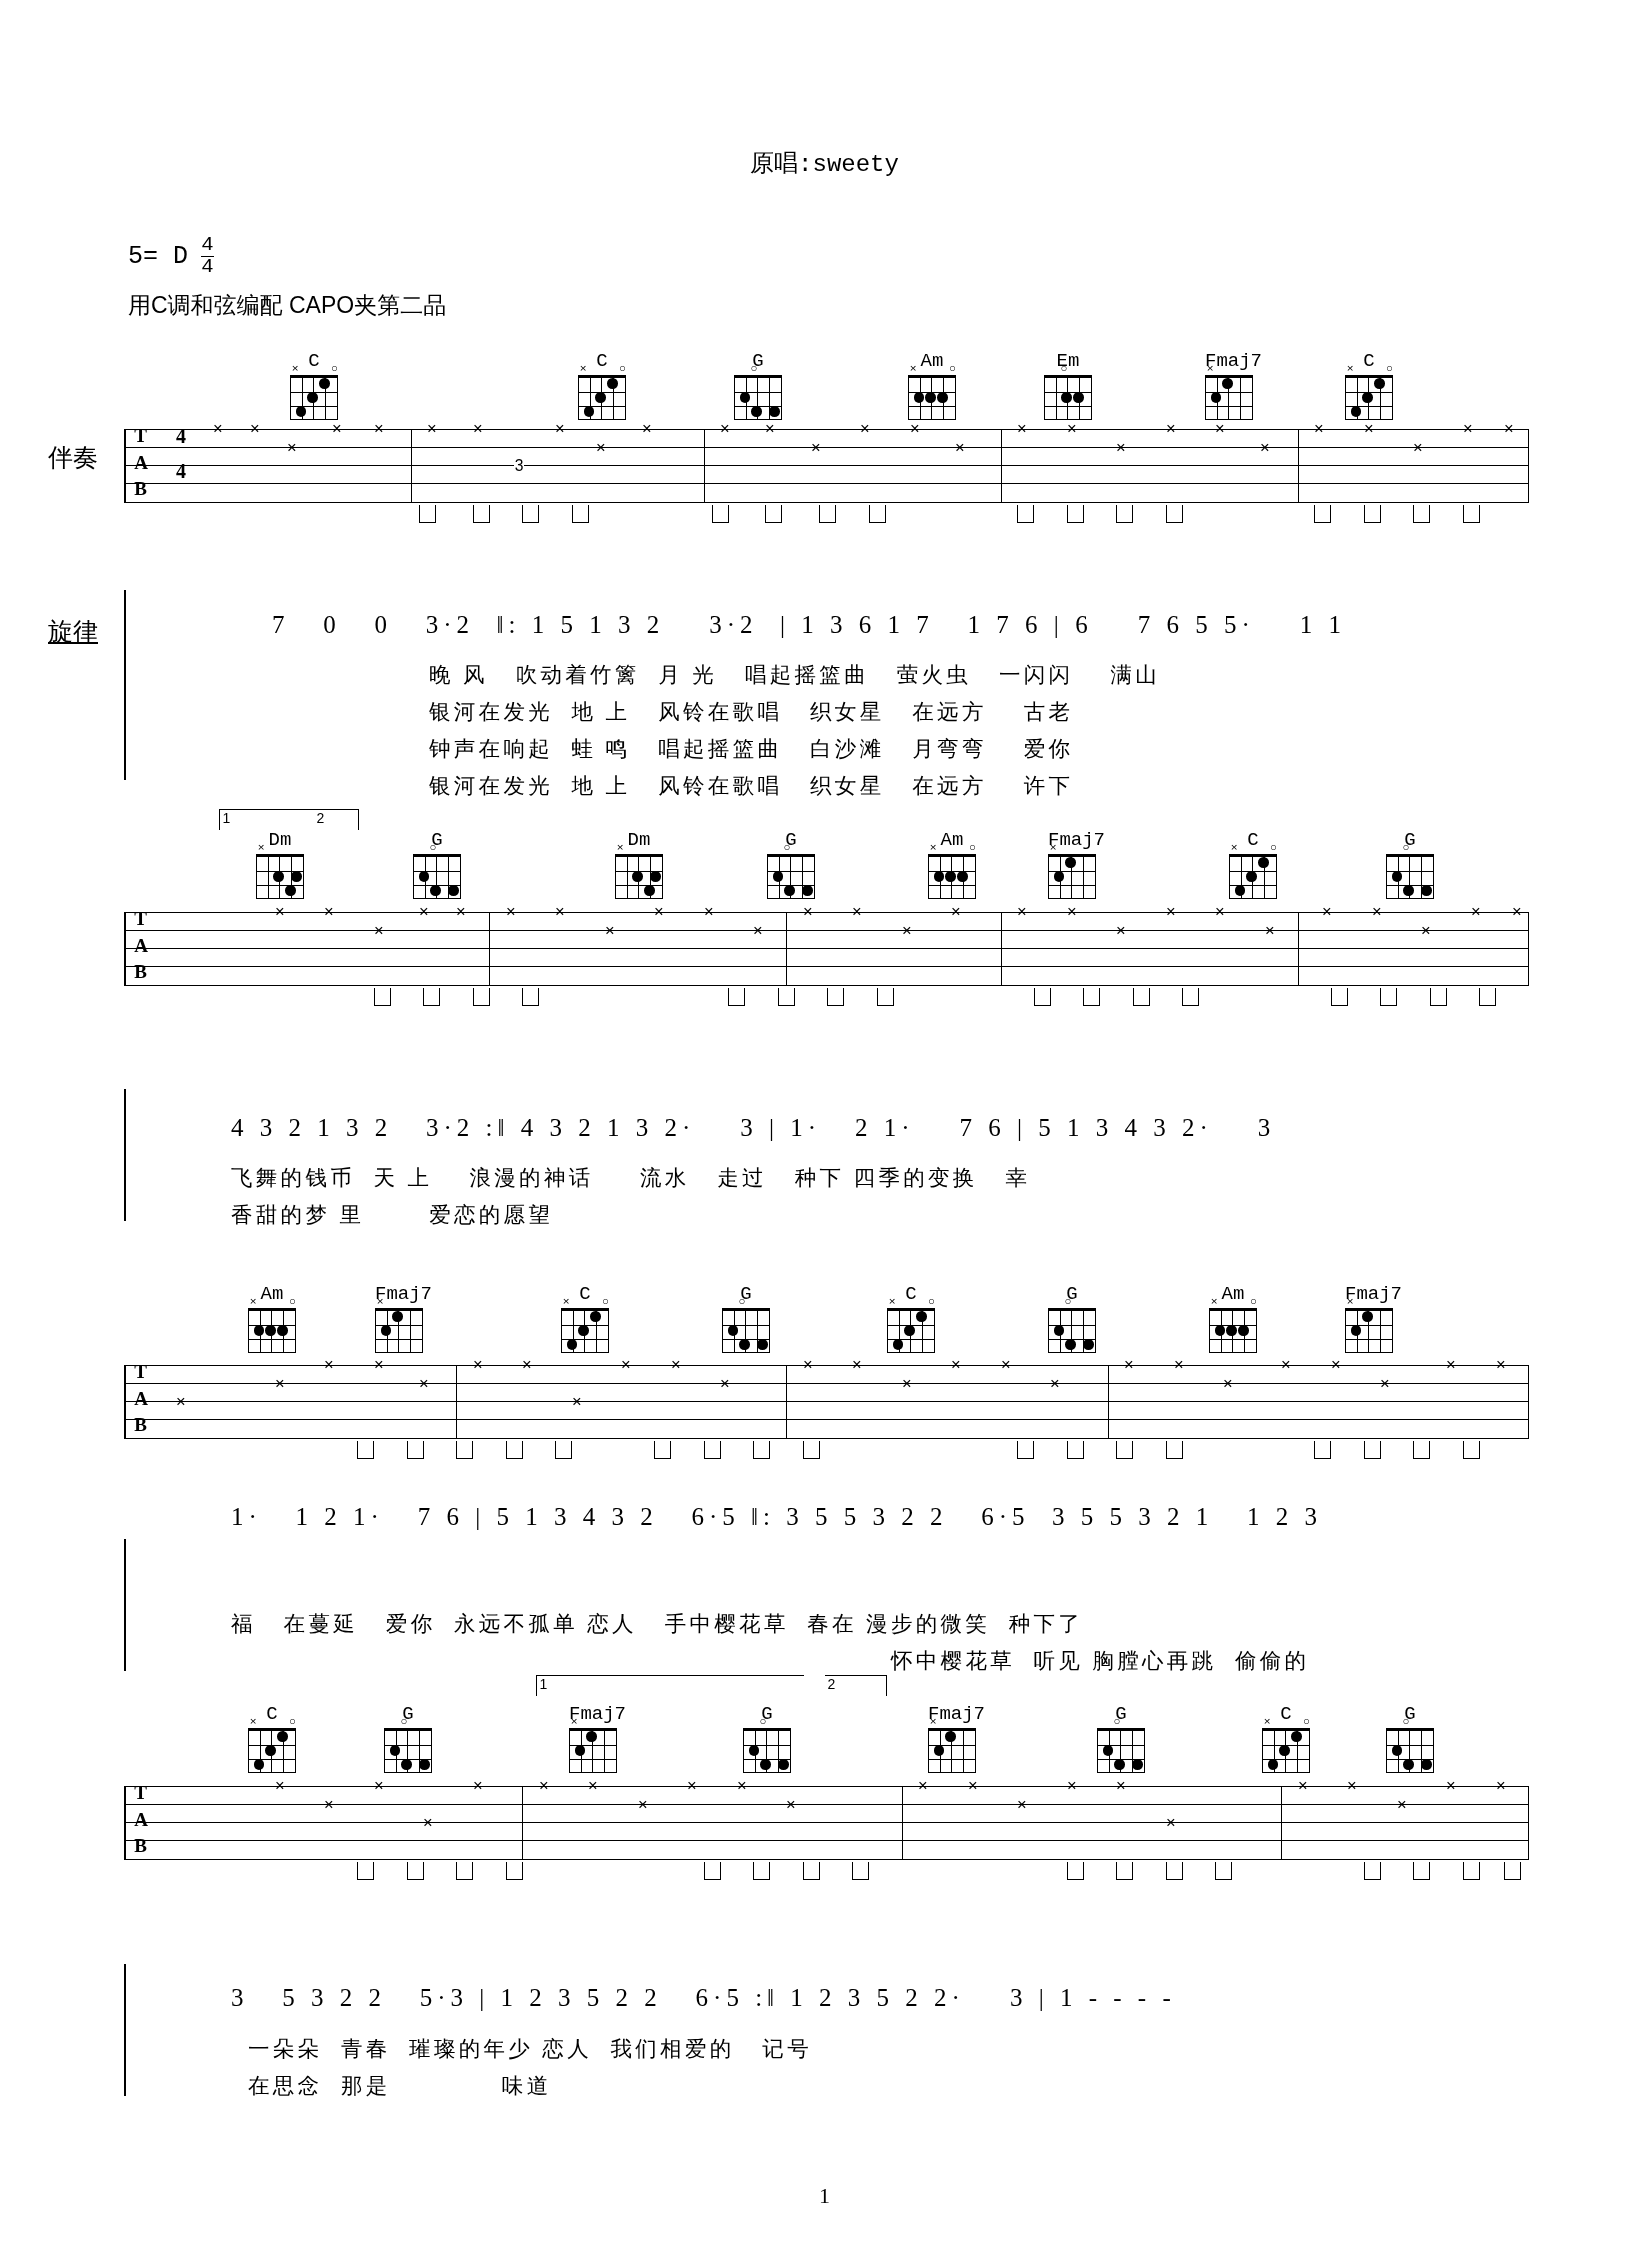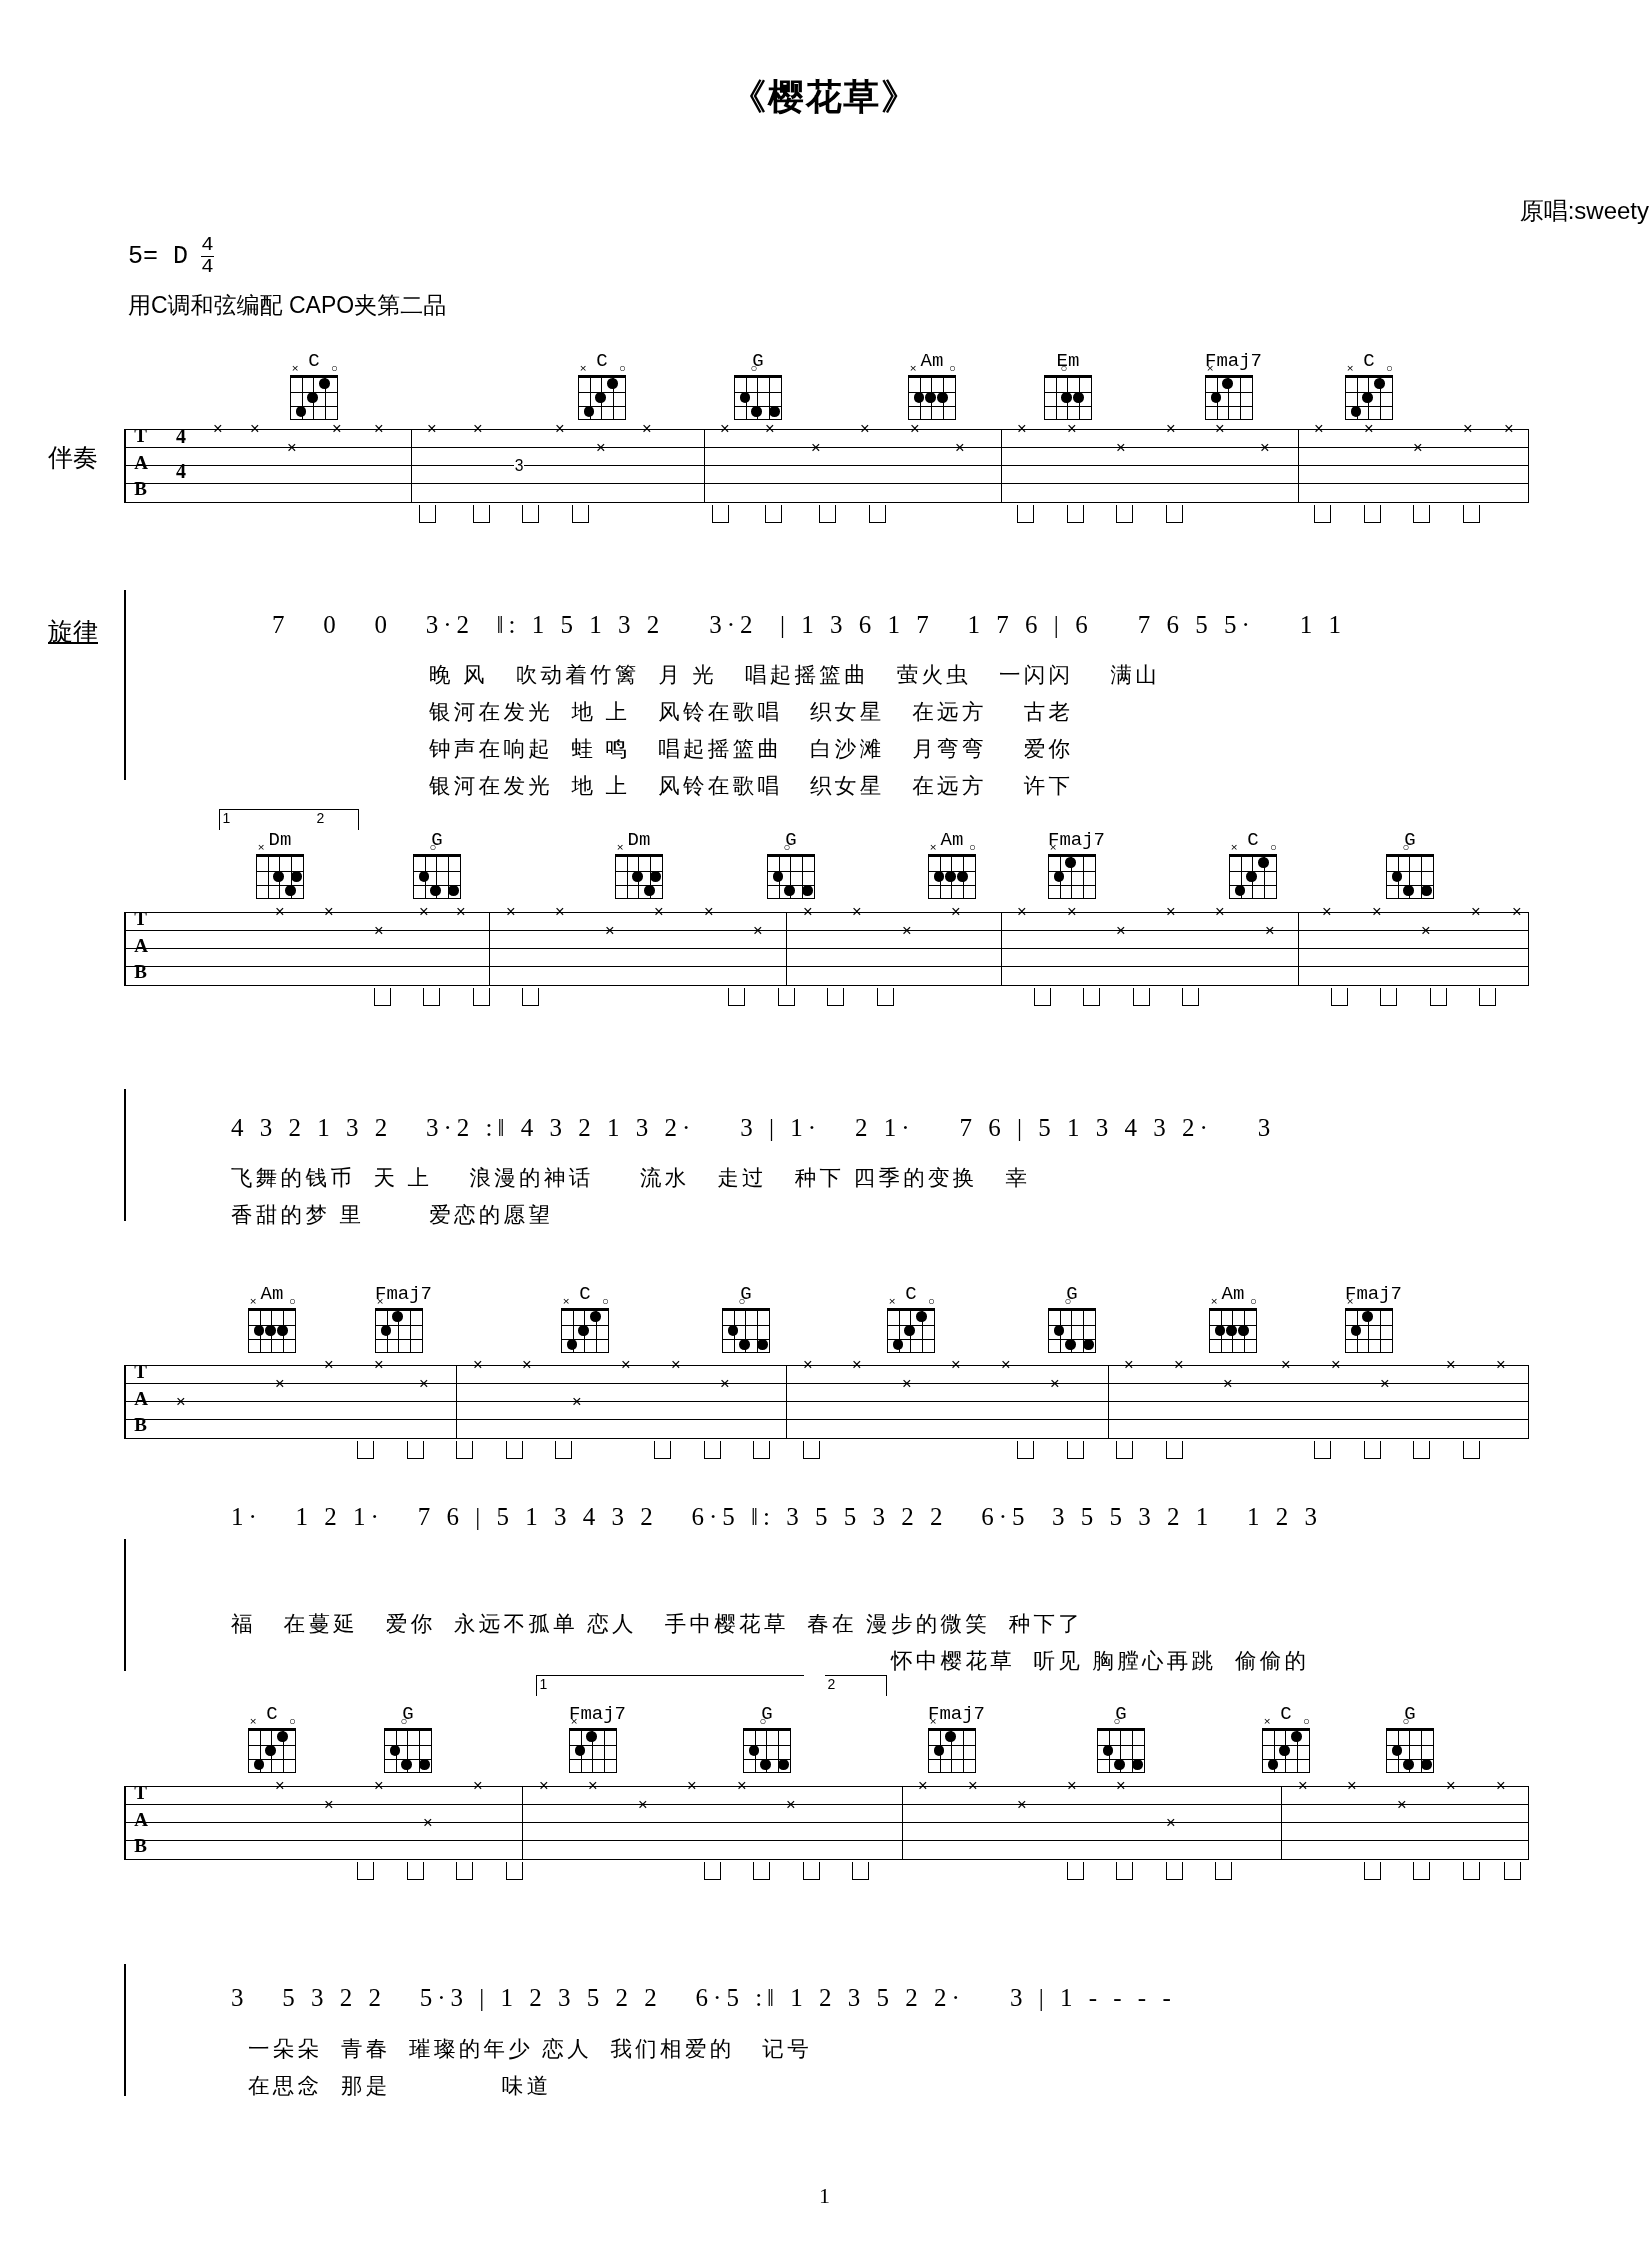--- a/index.html
+++ b/index.html
@@ -1,21 +1,21 @@
 <!DOCTYPE html>
 <html style="font-size:13.2px"><head>
 <meta charset="utf-8">
 <style>
   html,body{margin:0;padding:0;background:#ffffff;}
   body{width:1649px;height:2250px;position:relative;font-family:"Liberation Serif",serif;color:#000;}
   .sheet{position:absolute;left:0;top:0;width:1649px;height:2250px;}
 
   
   .title{position:absolute;width:100%;text-align:center;top:73px;font-size:36px;font-family:"Liberation Sans",sans-serif;font-weight:bold;letter-spacing:1.7px;}
-  .subtitle{position:absolute;width:100%;text-align:right;top:147px;font-size:24px;font-family:Liberation Sans, sans-serif;margin-top:48px;}
+  .subtitle{position:absolute;width:100%;text-align:center;top:147px;font-size:24px;font-family:Liberation Mono, monospace;}
   .credits{position:absolute;right:50px;top:202px;text-align:right;font-size:22px;line-height:30.5px;font-family:"Liberation Mono",monospace;}
   .keyinfo{position:absolute;left:128px;top:235px;font-size:25px;font-family:"Liberation Mono",monospace;}
   .keyinfo .frac{display:inline-block;vertical-align:middle;text-align:center;line-height:1;margin-left:13.2px;font-size:20.6px;}
   .keyinfo .frac .num{display:block;}
   .keyinfo .frac .den{display:block;border-top:1.7px solid #000;}
   .capo{position:absolute;left:128px;top:290px;font-size:23px;font-family:"Liberation Sans",sans-serif;}
 
   
   .sidelabel{position:absolute;font-size:25px;font-family:"Liberation Sans",sans-serif;}
 
@@ -49,21 +49,20 @@
   .pagenum{position:absolute;width:100%;text-align:center;bottom:41px;font-size:22px;font-family:"Liberation Serif",serif;}
 
   
   .wm{position:absolute;right:92px;top:1782px;width:165px;height:132px;opacity:.35;}
 </style>
 </head>
 <body>
 
 <div class="sheet">
 
-  <div class="title">《樱花草》</div>
   <div class="subtitle">原唱:sweety</div>
 
 
   <div class="keyinfo">
     <span>5= D</span><span class="frac"><span class="num">4</span><span class="den">4</span></span>
   </div>
   <div class="capo">用C调和弦编配 CAPO夹第二品</div>
 
   <div class="sidelabel" style="left:48px;top:441px;">伴奏</div>
   <div class="sidelabel" style="left:48px;top:615px;text-decoration:underline;">旋律</div>

